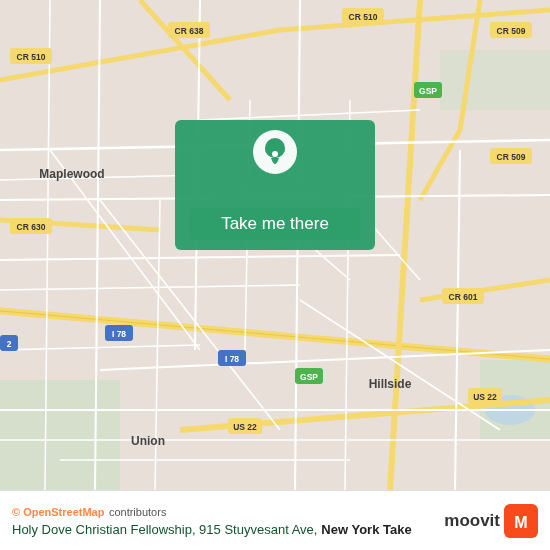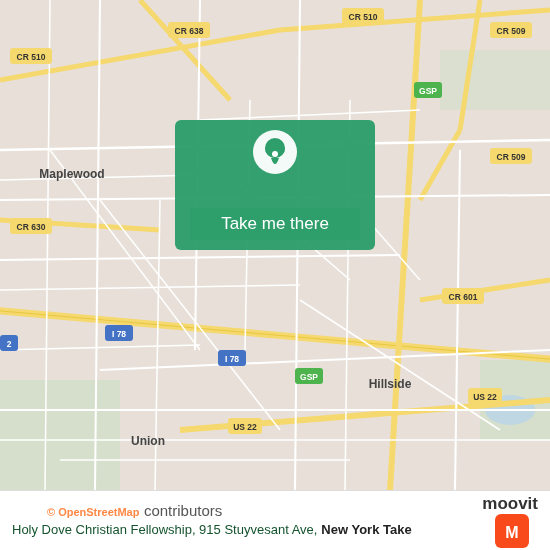--- a/index.html
+++ b/index.html
@@ -183,30 +183,30 @@
       <rect x="15" y="88" width="170" height="32" rx="4" fill="#2e9e6b"></rect>
       <text x="100" y="109" text-anchor="middle" font-size="17" font-weight="500" fill="white" font-family="Arial">Take me there</text>
     </g>
 
   </svg>
 </div>
 
 <div id="bottom-bar">
   <div id="bottom-info">
     <div id="osm-credit">
-      <span style="color:#f84;font-weight:bold;font-size:11px;margin-left:35px;">© OpenStreetMap</span>
-      <span style="color:#555;font-size:15px;"> contributors</span>
+      <span style="color:#f84;font-weight:bold;font-size:11px;">© OpenStreetMap</span>
+      <span style="color:#555;font-size:11px;"> contributors</span>
     </div>
     <div id="place-name">
       <span style="font-size:13px;font-weight:normal;color:#14532d;">Holy Dove Christian Fellowship, 915 Stuyvesant Ave,</span>
       <span style="font-size:13px;font-weight:bold;color:#222;">New York Take</span>
     </div>
   </div>
 
-  <div id="moovit-logo" style="display:flex;align-items:center;margin-left:15px;flex-shrink:0;flex-direction:column;">
+  <div id="moovit-logo" style="display:flex;align-items:center;margin-left:15px;flex-shrink:0;">
     <span style="font-size:17px;font-weight:bold;color:#333;">moovit</span>
 
     <svg width="34" height="34" viewBox="0 0 34 34" xmlns="http://www.w3.org/2000/svg" style="margin-left:4px;">
       <rect width="34" height="34" rx="6" fill="#f84a1a"></rect>
       <text x="17" y="24" text-anchor="middle" font-size="16" font-weight="bold" fill="white" font-family="Arial">M</text>
     </svg>
   </div>
 </div>
 
 </body></html>

